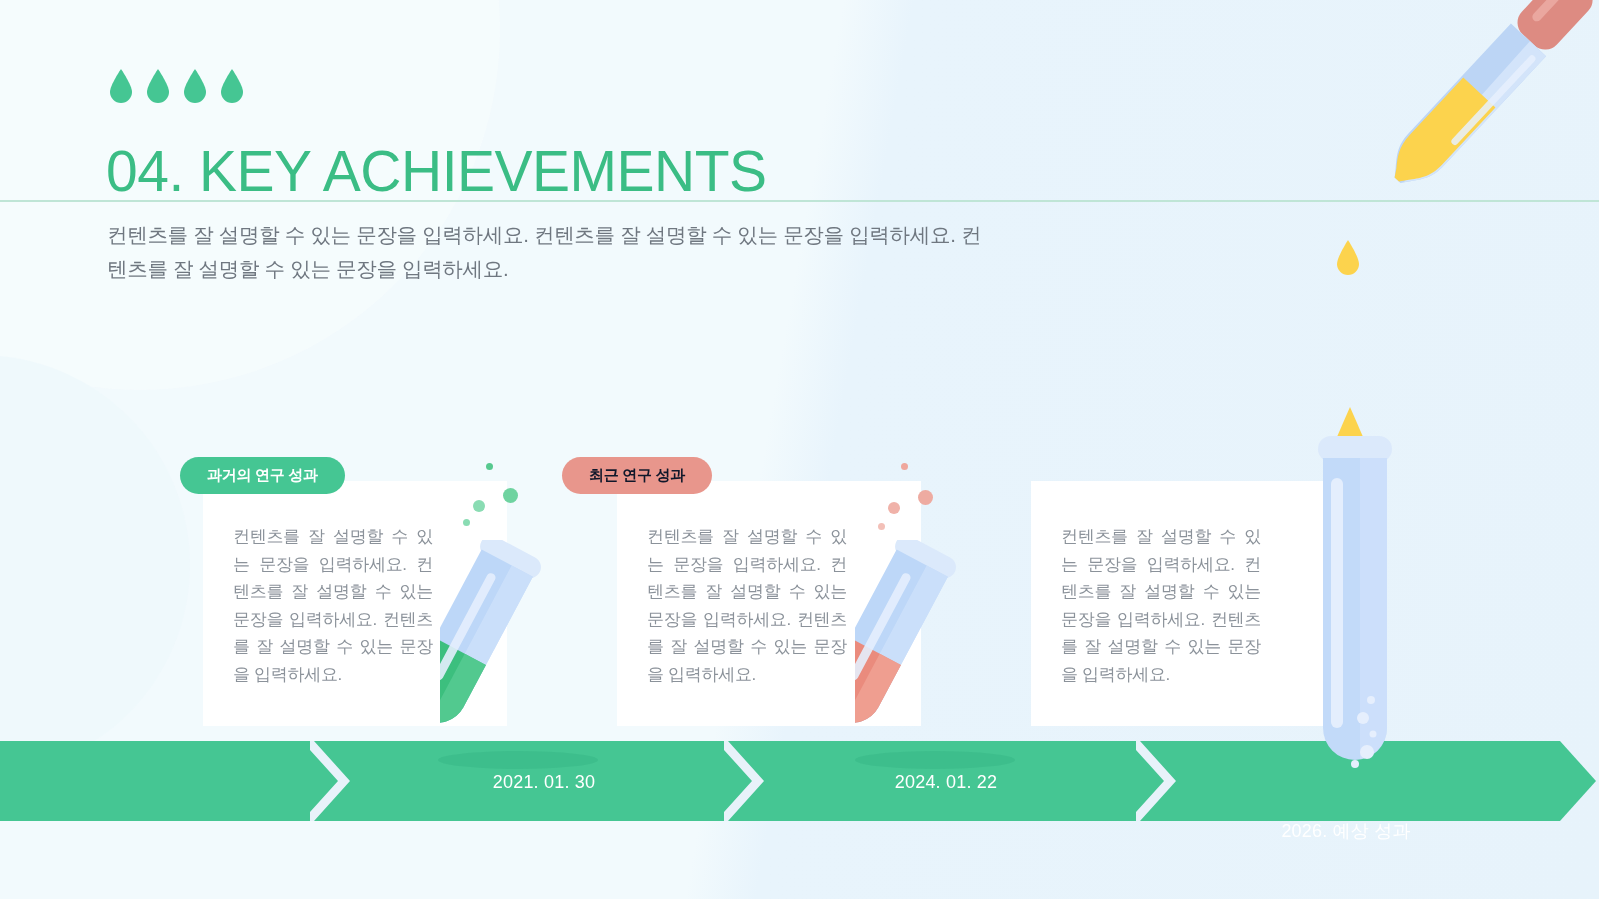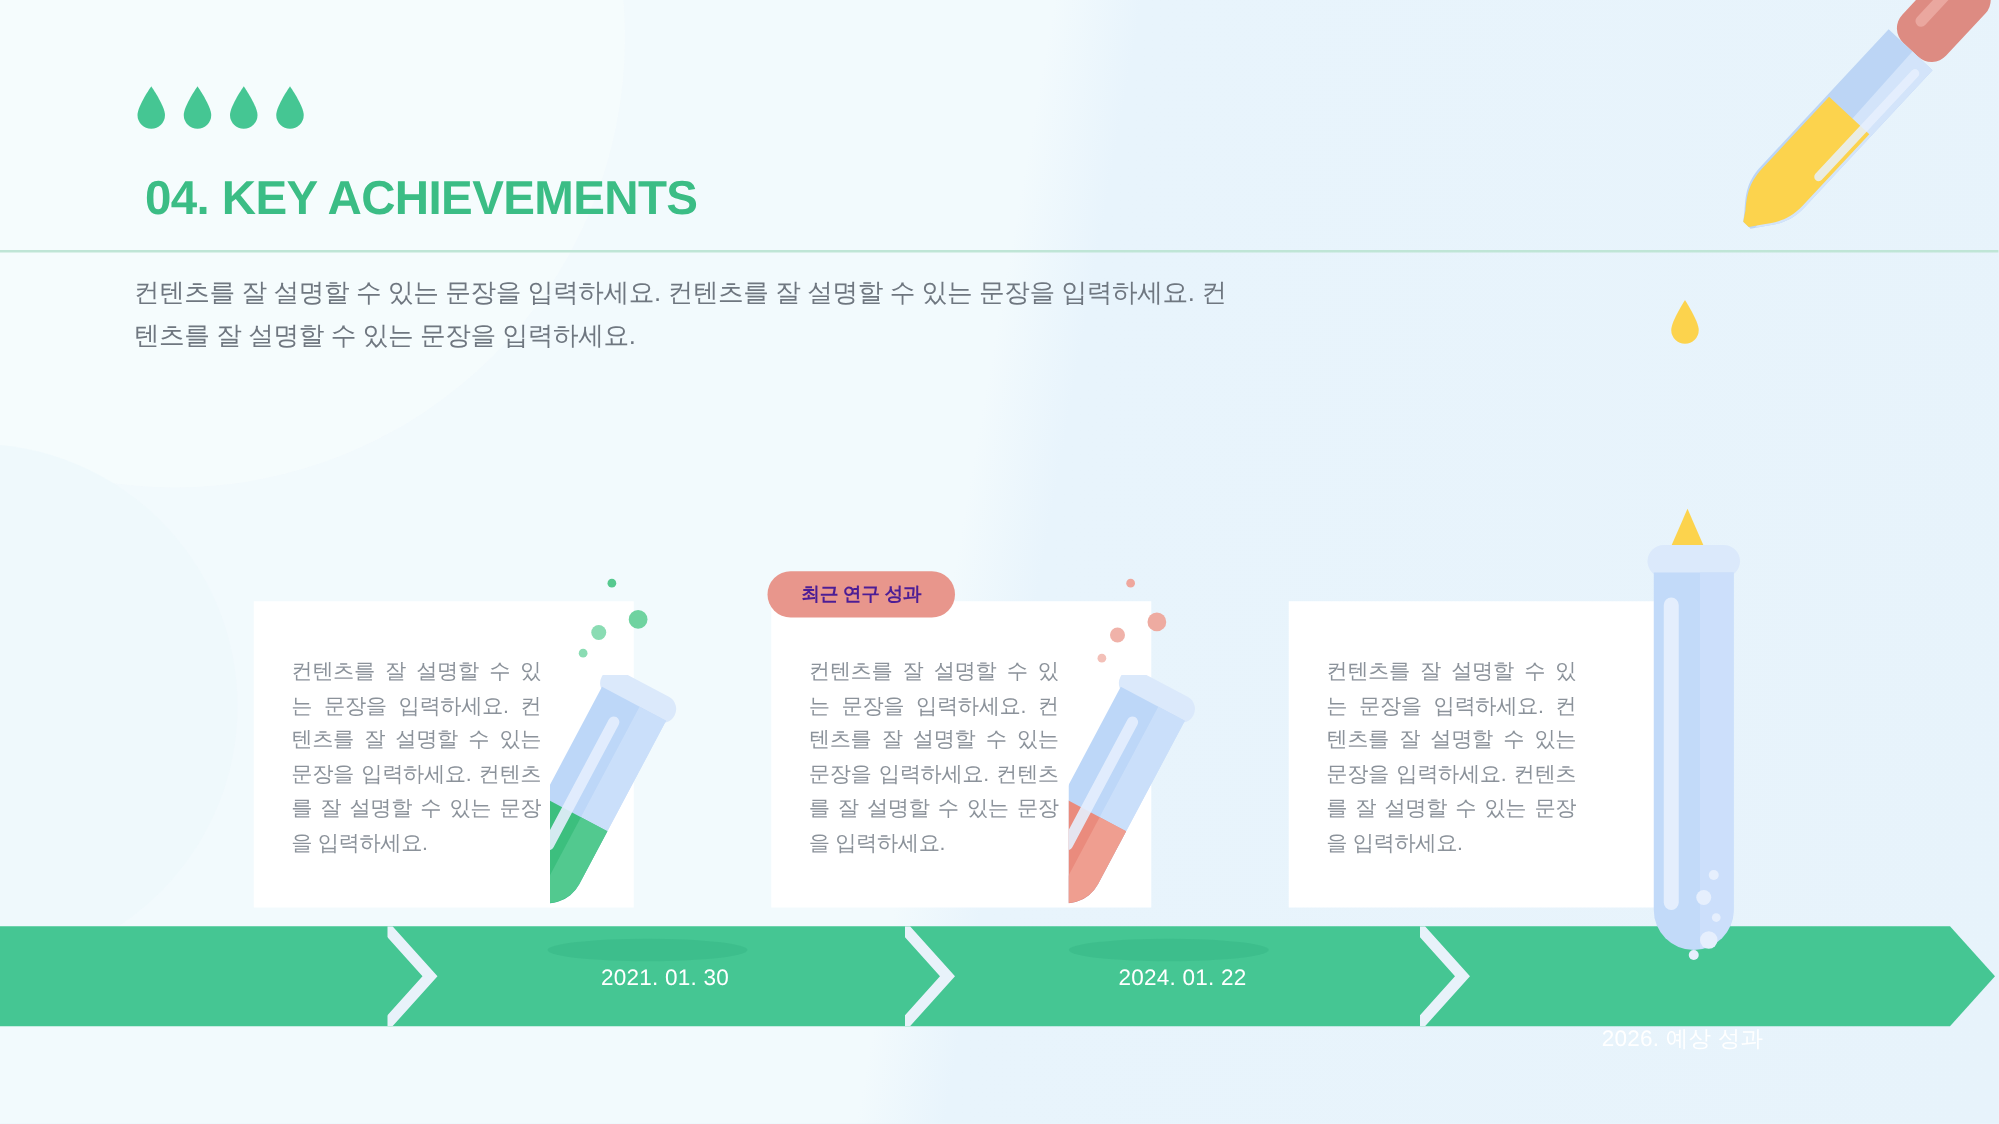--- a/index.html
+++ b/index.html
@@ -51,26 +51,26 @@
   }
   .drop {
     width: 28px;
     height: 36px;
     position: relative;
   }
   .drop svg { display: block; }
 
   .page-title {
     position: absolute;
-    left: 116px;
+    left: 106px;
     top: 138px;
-    font-size: 38px;
+    font-size: 57px;
     letter-spacing: -0.5px;
     color: #3bbd85;
-    font-weight: 700;
+    font-weight: 400;
     white-space: nowrap;
   }
 
   .divider {
     position: absolute;
     left: 0;
     top: 200px;
     width: 1599px;
     height: 2px;
     background: #bfe5d6;
@@ -126,21 +126,21 @@
 
   .date-label {
     position: absolute;
     top: 772px;
     font-size: 18px;
     color: #ffffff;
     letter-spacing: 0.2px;
     text-align: center;
     white-space: nowrap;
   }
-  .date-1 { left: 432px; width: 200px; }
+  .date-1 { left: 444px; width: 200px; }
   .date-2 { left: 846px; width: 200px; }
   .date-3 { left: 1246px; width: 200px; margin-top: 47px; }
 
   
   .tube-shadow {
     position: absolute;
     border-radius: 50%;
     background: rgba(26, 150, 107, 0.16);
   }
 
@@ -177,21 +177,21 @@
     align-items: center;
     justify-content: center;
     font-size: 15px;
     font-weight: bold;
     letter-spacing: -0.3px;
     white-space: nowrap;
     padding: 0 27px;
     box-sizing: border-box;
   }
   .pill-1 { left: 180px; background: #45c693; color: #ffffff; }
-  .pill-2 { left: 614px; background: #e8968c; color: #4c1d95; }
+  .pill-2 { left: 562px; background: #e8968c; color: #0f172a; }
   .pill-3 { left: 1008px; background: #fcdf72; color: #3bbd85; }
 
   
   .tube-tilt { position: absolute; }
   .tube-1 { left: 440px; top: 540px; }
   .tube-2 { left: 855px; top: 540px; }
   .tube-upright { position: absolute; left: 1305px; top: 400px; }
 
   .pipette { position: absolute; left: 1327px; top: -10px; }
 
@@ -330,20 +330,23 @@
       <path d="M55 58 h27 v270 a32 32 0 0 1 -27 31 Z" fill="#d2e3fb" opacity="0.6"></path>
       <rect x="26" y="78" width="12" height="250" rx="6" fill="#e6effd" opacity="0.95"></rect>
       <circle cx="66" cy="300" r="4" fill="#e6effd"></circle>
       <circle cx="58" cy="318" r="6" fill="#e6effd"></circle>
       <circle cx="68" cy="334" r="3.5" fill="#e6effd"></circle>
       <circle cx="62" cy="352" r="7" fill="#e6effd"></circle>
       <circle cx="50" cy="364" r="4" fill="#e6effd"></circle>
     </svg>
   </div>
 
+  <div class="pill pill-1">
+    <span>과거의 연구 성과</span>
+  </div>
   <div class="pill pill-2">
     <span>최근 연구 성과</span>
   </div>
 
   <div class="date-label date-1">2021. 01. 30</div>
   <div class="date-label date-2">2024. 01. 22</div>
   <div class="date-label date-3">2026. 예상 성과</div>
 
 </div>
 

